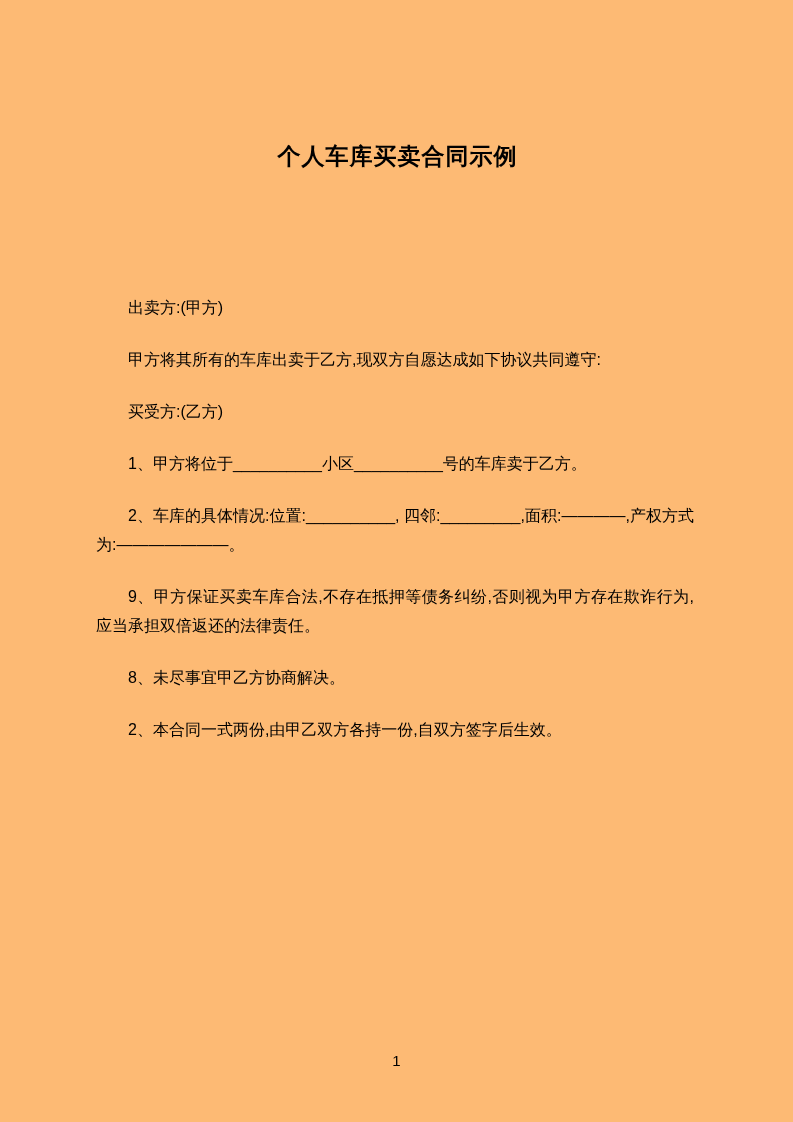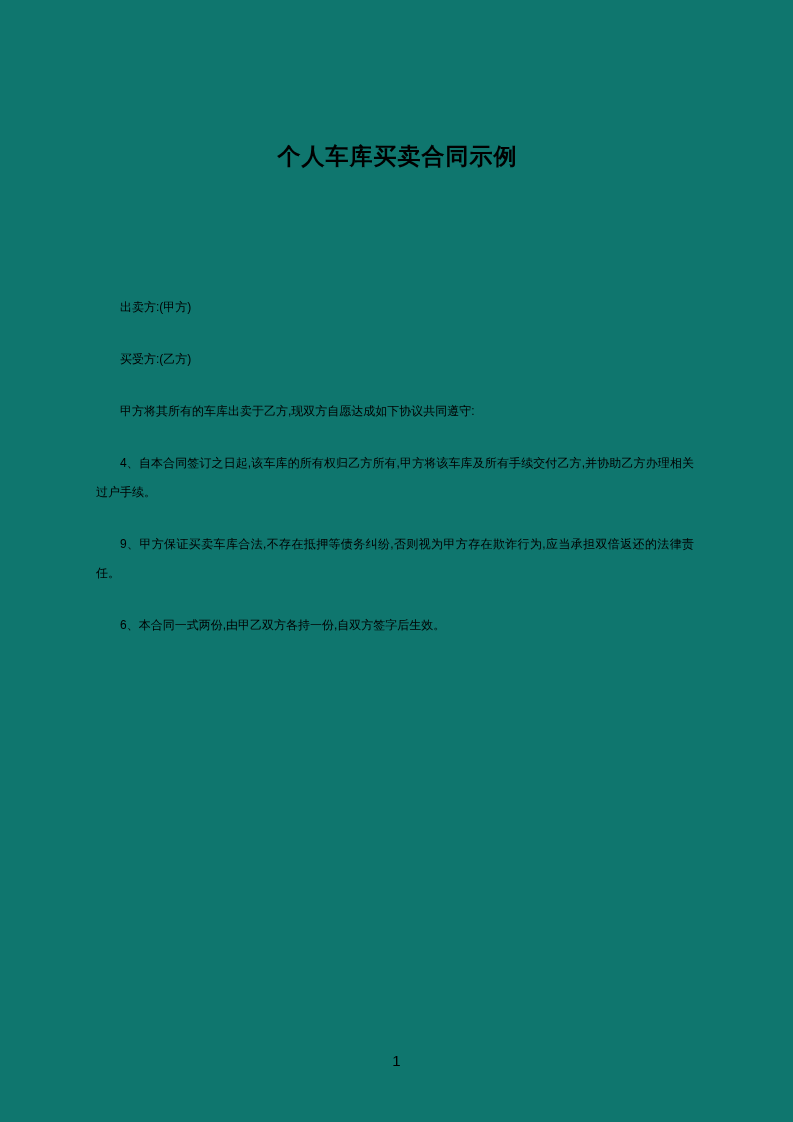--- a/index.html
+++ b/index.html
@@ -6,39 +6,39 @@
   html, body {
     margin: 0;
     padding: 0;
     background: #ffffff;
   }
   .page {
     position: relative;
     width: 793px;
     height: 1122px;
     margin: 0 auto;
-    background: #0f766e;
+    background: #fdba74;
     color: #000000;
     font-family: "Liberation Sans", "DejaVu Sans", sans-serif;
     overflow: hidden;
   }
   .content {
     padding: 140px 94px 0 96px;
   }
   .title {
     margin: 0 0 120px 0;
     font-size: 23px;
     line-height: 33px;
     font-weight: bold;
     text-align: center;
     letter-spacing: 1px;
   }
   .para {
     margin: 0 5px 23px 0;
-    font-size: 12px;
+    font-size: 16px;
     line-height: 29px;
     text-align: justify;
     text-indent: 2em;
     word-break: break-all;
   }
   .page-number {
     position: absolute;
     left: 0;
     right: 0;
     bottom: 52px;
@@ -50,30 +50,32 @@
 </style>
 </head>
 <body>
 
 <div class="page">
   <div class="content">
     <h1 class="title">个人车库买卖合同示例</h1>
 
     <p class="para">出卖方:(甲方)</p>
 
+    <p class="para">甲方将其所有的车库出卖于乙方,现双方自愿达成如下协议共同遵守:</p>
+
     <p class="para">买受方:(乙方)</p>
 
-    <p class="para">甲方将其所有的车库出卖于乙方,现双方自愿达成如下协议共同遵守:</p>
+    <p class="para">1、甲方将位于__________小区__________号的车库卖于乙方。</p>
+
+    <p class="para">2、车库的具体情况:位置:__________, 四邻:_________,面积:————,产权方式为:———————。</p>
 
 
-
-
-    <p class="para">4、自本合同签订之日起,该车库的所有权归乙方所有,甲方将该车库及所有手续交付乙方,并协助乙方办理相关过户手续。</p>
 
     <p class="para">9、甲方保证买卖车库合法,不存在抵押等债务纠纷,否则视为甲方存在欺诈行为,应当承担双倍返还的法律责任。</p>
 
 
+    <p class="para">8、未尽事宜甲乙方协商解决。</p>
 
-    <p class="para">6、本合同一式两份,由甲乙双方各持一份,自双方签字后生效。</p>
+    <p class="para">2、本合同一式两份,由甲乙双方各持一份,自双方签字后生效。</p>
   </div>
 
   <div class="page-number">1</div>
 </div>
 
 </body></html>

